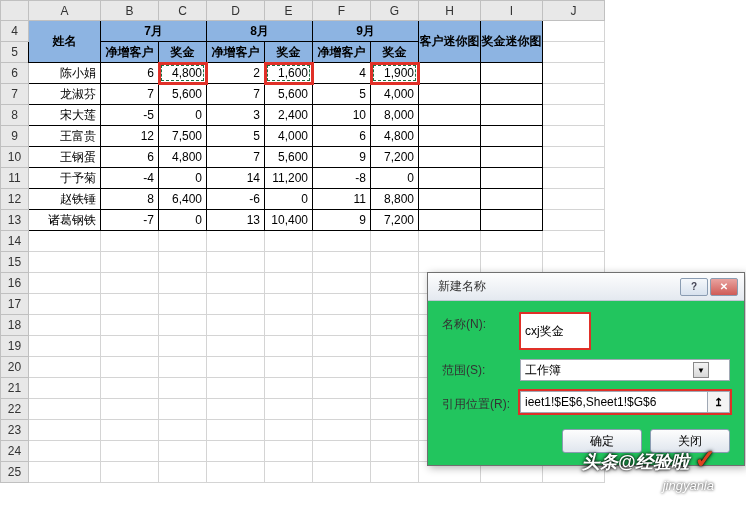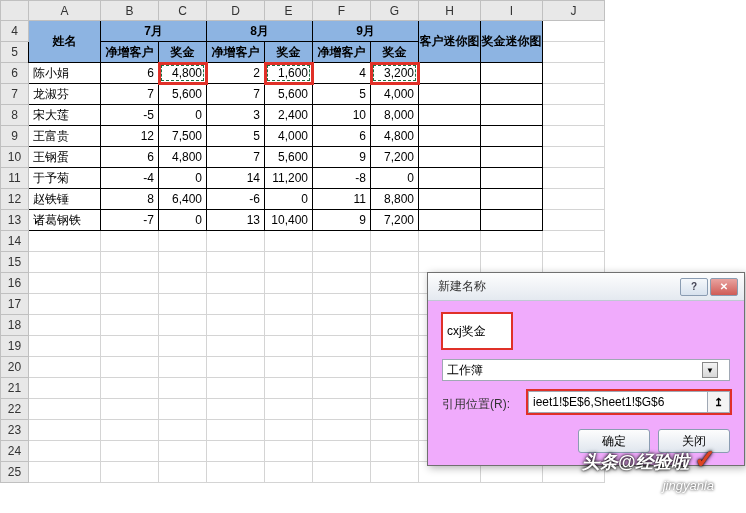--- a/index.html
+++ b/index.html
@@ -11,59 +11,59 @@
     .col-header th { background: #e8e8e8; border: 1px solid #c0c0c0; font-weight: normal; text-align: center; height: 20px; font-size: 12px; color: #333; }
     .row-header { background: #e8e8e8; border: 1px solid #c0c0c0; text-align: center; width: 28px; font-size: 12px; color: #333; }
     
     .w-a { width: 72px; }
     .w-b { width: 58px; }
     .w-c { width: 48px; }
     .w-h { width: 62px; }
     
     .data-cell { border: 1px solid #000; text-align: center; height: 21px; padding: 0 4px; }
     .data-cell.num { text-align: right; }
-    .data-cell.name { text-align: left; }
+    .data-cell.name { text-align: right; }
     .empty-cell { border: 1px solid #d4d4d4; height: 21px; }
     
     .header-cell { background: #8db4e2; border: 1px solid #000; text-align: center; font-weight: bold; height: 21px; color: #000; }
     .header-cell.merged { vertical-align: middle; }
     
     .sel-red { outline: 3px solid #e03028; outline-offset: -2px; position: relative; z-index: 2; }
     .sel-dash::after { content: ""; position: absolute; top: 2px; left: 2px; right: 2px; bottom: 2px; border: 1px dashed #1f6e43; pointer-events: none; }
     .sel-wrap { position: relative; }
     
     
-    .dialog { position: absolute; left: 427px; top: 272px; width: 318px; background: #f0abfc; border: 1px solid #707070; box-shadow: 2px 2px 8px rgba(0,0,0,0.3); }
+    .dialog { position: absolute; left: 427px; top: 272px; width: 318px; background: #22c55e; border: 1px solid #707070; box-shadow: 2px 2px 8px rgba(0,0,0,0.3); }
     .dialog-title { background: linear-gradient(#fdfdfd, #e4e9f0); height: 28px; display: flex; align-items: center; justify-content: space-between; padding: 0 6px; border-bottom: 1px solid #c0c8d4; }
     .dialog-title-text { font-size: 12px; color: #333; padding-left: 4px; }
     .win-buttons { display: flex; gap: 2px; }
     .win-btn { width: 28px; height: 18px; border: 1px solid #8a9cb2; background: linear-gradient(#f4f7fb, #d8e2ee); border-radius: 2px; display: flex; align-items: center; justify-content: center; font-size: 10px; cursor: pointer; }
     .win-btn.close { background: linear-gradient(#e9a3a0, #cf5b56); color: #fff; font-weight: bold; }
     .win-btn.help { font-weight: bold; color: #445; }
     
     .dialog-body { padding: 12px 14px 8px 14px; }
     .form-row { display: flex; align-items: flex-start; margin-bottom: 10px; }
     .form-label { width: 78px; font-size: 12px; color: #333; padding-top: 3px; }
     .form-input { flex: 1; height: 22px; border: 1px solid #a0a8b4; padding: 17px 4px; font-size: 12px; background: #fff; }
-    .form-select { flex: 1; height: 22px; border: 1px solid #a0a8b4; background: #fff; display: flex; align-items: center; justify-content: space-between; padding: 0 11px 0 4px; font-size: 12px; }
+    .form-select { flex: 1; height: 22px; border: 1px solid #a0a8b4; background: #fff; display: flex; align-items: center; justify-content: space-between; padding: 0 20px 0 4px; font-size: 12px; }
     .select-btn { width: 16px; height: 16px; background: linear-gradient(#f4f4f4,#d8d8d8); border: 1px solid #888; display: flex; align-items: center; justify-content: center; font-size: 8px; }
     .form-textarea { flex: 1; height: 46px; border: 1px solid #a0a8b4; background: #fff; position: relative; }
     .scrollbar-v { position: absolute; right: 0; top: 0; bottom: 0; width: 16px; background: #f0f0f0; border-left: 1px solid #ccc; }
     .sb-btn { height: 14px; background: linear-gradient(#f4f4f4,#d8d8d8); border: 1px solid #aaa; display: flex; align-items: center; justify-content: center; font-size: 7px; }
     
     .ref-row { display: flex; align-items: flex-end; margin-top: 8px; }
     .ref-input-wrap { flex: 1; display: flex; }
     .ref-input { flex: 1; height: 22px; border: 1px solid #a0a8b4; padding: 0 4px; font-size: 12px; background: #fff; }
     .ref-btn { width: 22px; height: 22px; border: 1px solid #a0a8b4; border-left: none; background: #f4f4f4; display: flex; align-items: center; justify-content: center; font-size: 11px; font-weight: bold; }
     
     .dialog-footer { display: flex; justify-content: flex-end; gap: 8px; padding: 8px 14px 12px; }
-    .dlg-btn { width: 72px; height: 24px; border: 1px solid #8a9cb2; background: linear-gradient(#fdfdfd,#e0e6ee); border-radius: 3px; font-size: 12px; cursor: pointer; }
+    .dlg-btn { width: 80px; height: 24px; border: 1px solid #8a9cb2; background: linear-gradient(#fdfdfd,#e0e6ee); border-radius: 3px; font-size: 12px; cursor: pointer; }
     
     .red-box-name { outline: 2px solid #e03028; outline-offset: -1px; }
-    .red-box-ref { outline: 2px solid #e03028; outline-offset: 0; margin-left: 8px; }
+    .red-box-ref { outline: 2px solid #e03028; outline-offset: 0; }
     
     .watermark { position: absolute; right: 30px; bottom: 38px; color: #fff; font-size: 18px; font-weight: bold; text-shadow: 0 0 4px #000, 0 0 2px #000; font-style: italic; z-index: 20; pointer-events: none; margin-top: 40px; }
     .watermark2 { position: absolute; right: 32px; bottom: 20px; color: #fff; font-size: 13px; text-shadow: 0 0 3px #000; font-style: italic; z-index: 20; pointer-events: none; }
     .check { color: #d42; font-size: 26px; font-style: normal; }
   </style>
 </head>
 <body>
 
 <div class="spreadsheet">
 <table>
@@ -106,21 +106,21 @@
   </tbody>
       <tbody id="data-rows">
         <tr>
     <td class="row-header">6</td>
     <td class="data-cell name">陈小娟</td>
     <td class="data-cell num ">6</td>
     <td class="data-cell num sel-wrap sel-red sel-dash">4,800</td>
     <td class="data-cell num ">2</td>
     <td class="data-cell num sel-wrap sel-red sel-dash">1,600</td>
     <td class="data-cell num ">4</td>
-    <td class="data-cell num sel-wrap sel-red sel-dash">3,200</td>
+    <td class="data-cell num sel-wrap sel-red sel-dash">1,900</td>
     <td class="data-cell"></td>
     <td class="data-cell"></td>
     <td class="empty-cell"></td>
         </tr>
         <tr>
     <td class="row-header">7</td>
     <td class="data-cell name">龙淑芬</td>
     <td class="data-cell num ">7</td>
     <td class="data-cell num ">5,600</td>
     <td class="data-cell num ">7</td>
@@ -375,24 +375,26 @@
 <div class="dialog">
   <div class="dialog-title">
     <span class="dialog-title-text">新建名称</span>
     <div class="win-buttons">
       <div class="win-btn help">?</div>
       <div class="win-btn close">✕</div>
     </div>
   </div>
   <div class="dialog-body">
     <div class="form-row">
+      <div class="form-label">名称(N):</div>
       <input class="form-input red-box-name" style="width: 70px; flex: 0 0 auto;" value="cxj奖金">
       <div style="flex:1"></div>
     </div>
     <div class="form-row">
+      <div class="form-label">范围(S):</div>
       <div class="form-select">
         <span>工作簿</span>
         <div class="select-btn">▼</div>
       </div>
     </div>
     <div class="ref-row">
       <div class="form-label">引用位置(R):</div>
       <div class="ref-input-wrap red-box-ref">
         <input class="ref-input" value="ieet1!$E$6,Sheet1!$G$6" style="">
         <div class="ref-btn">↥</div>

